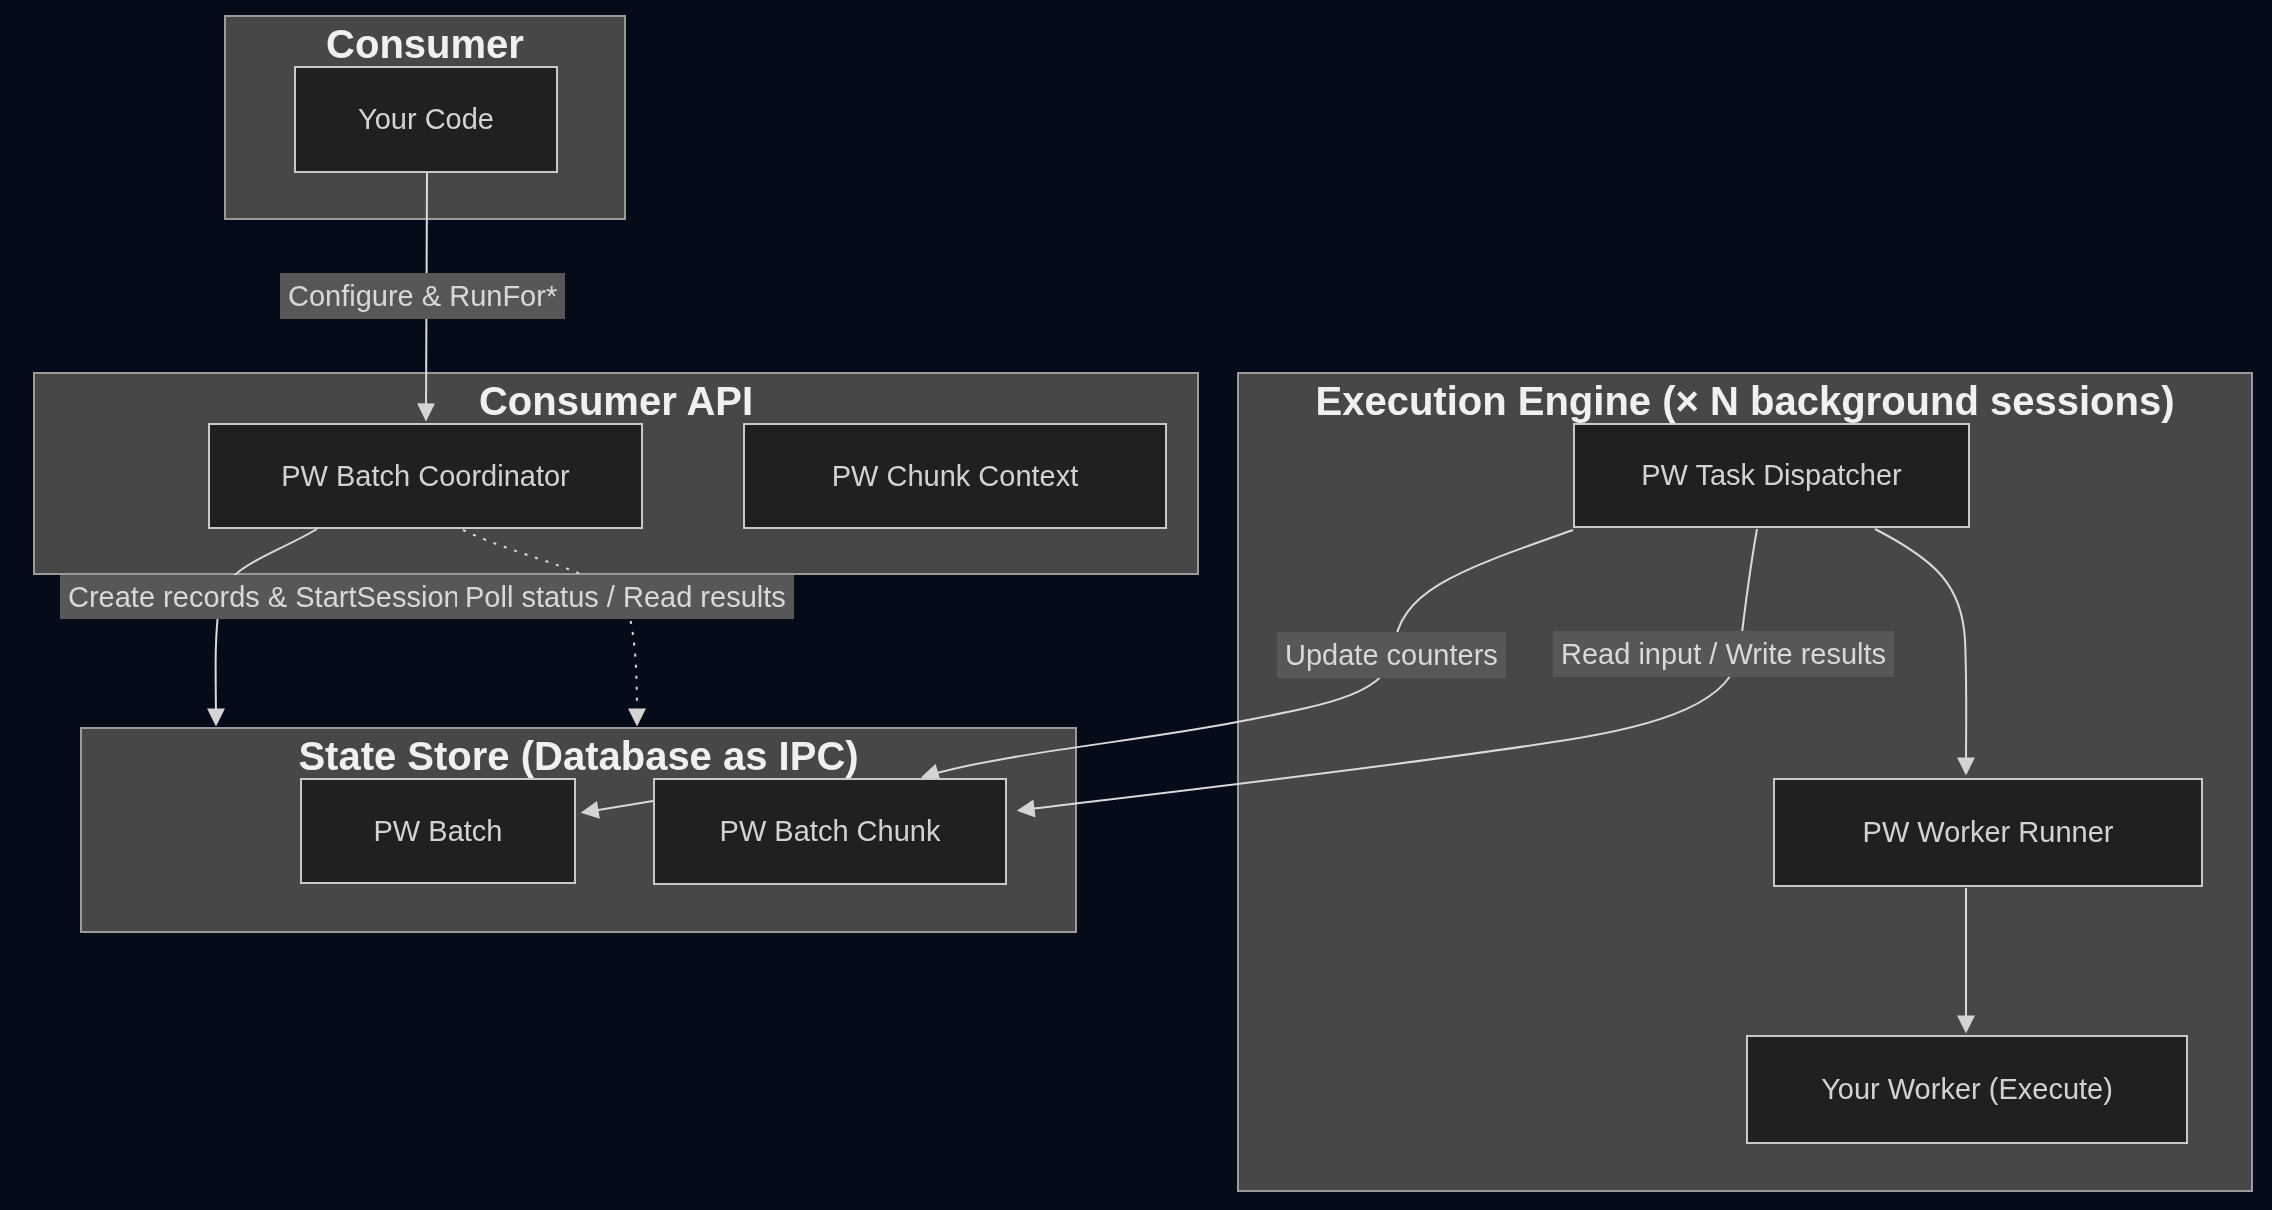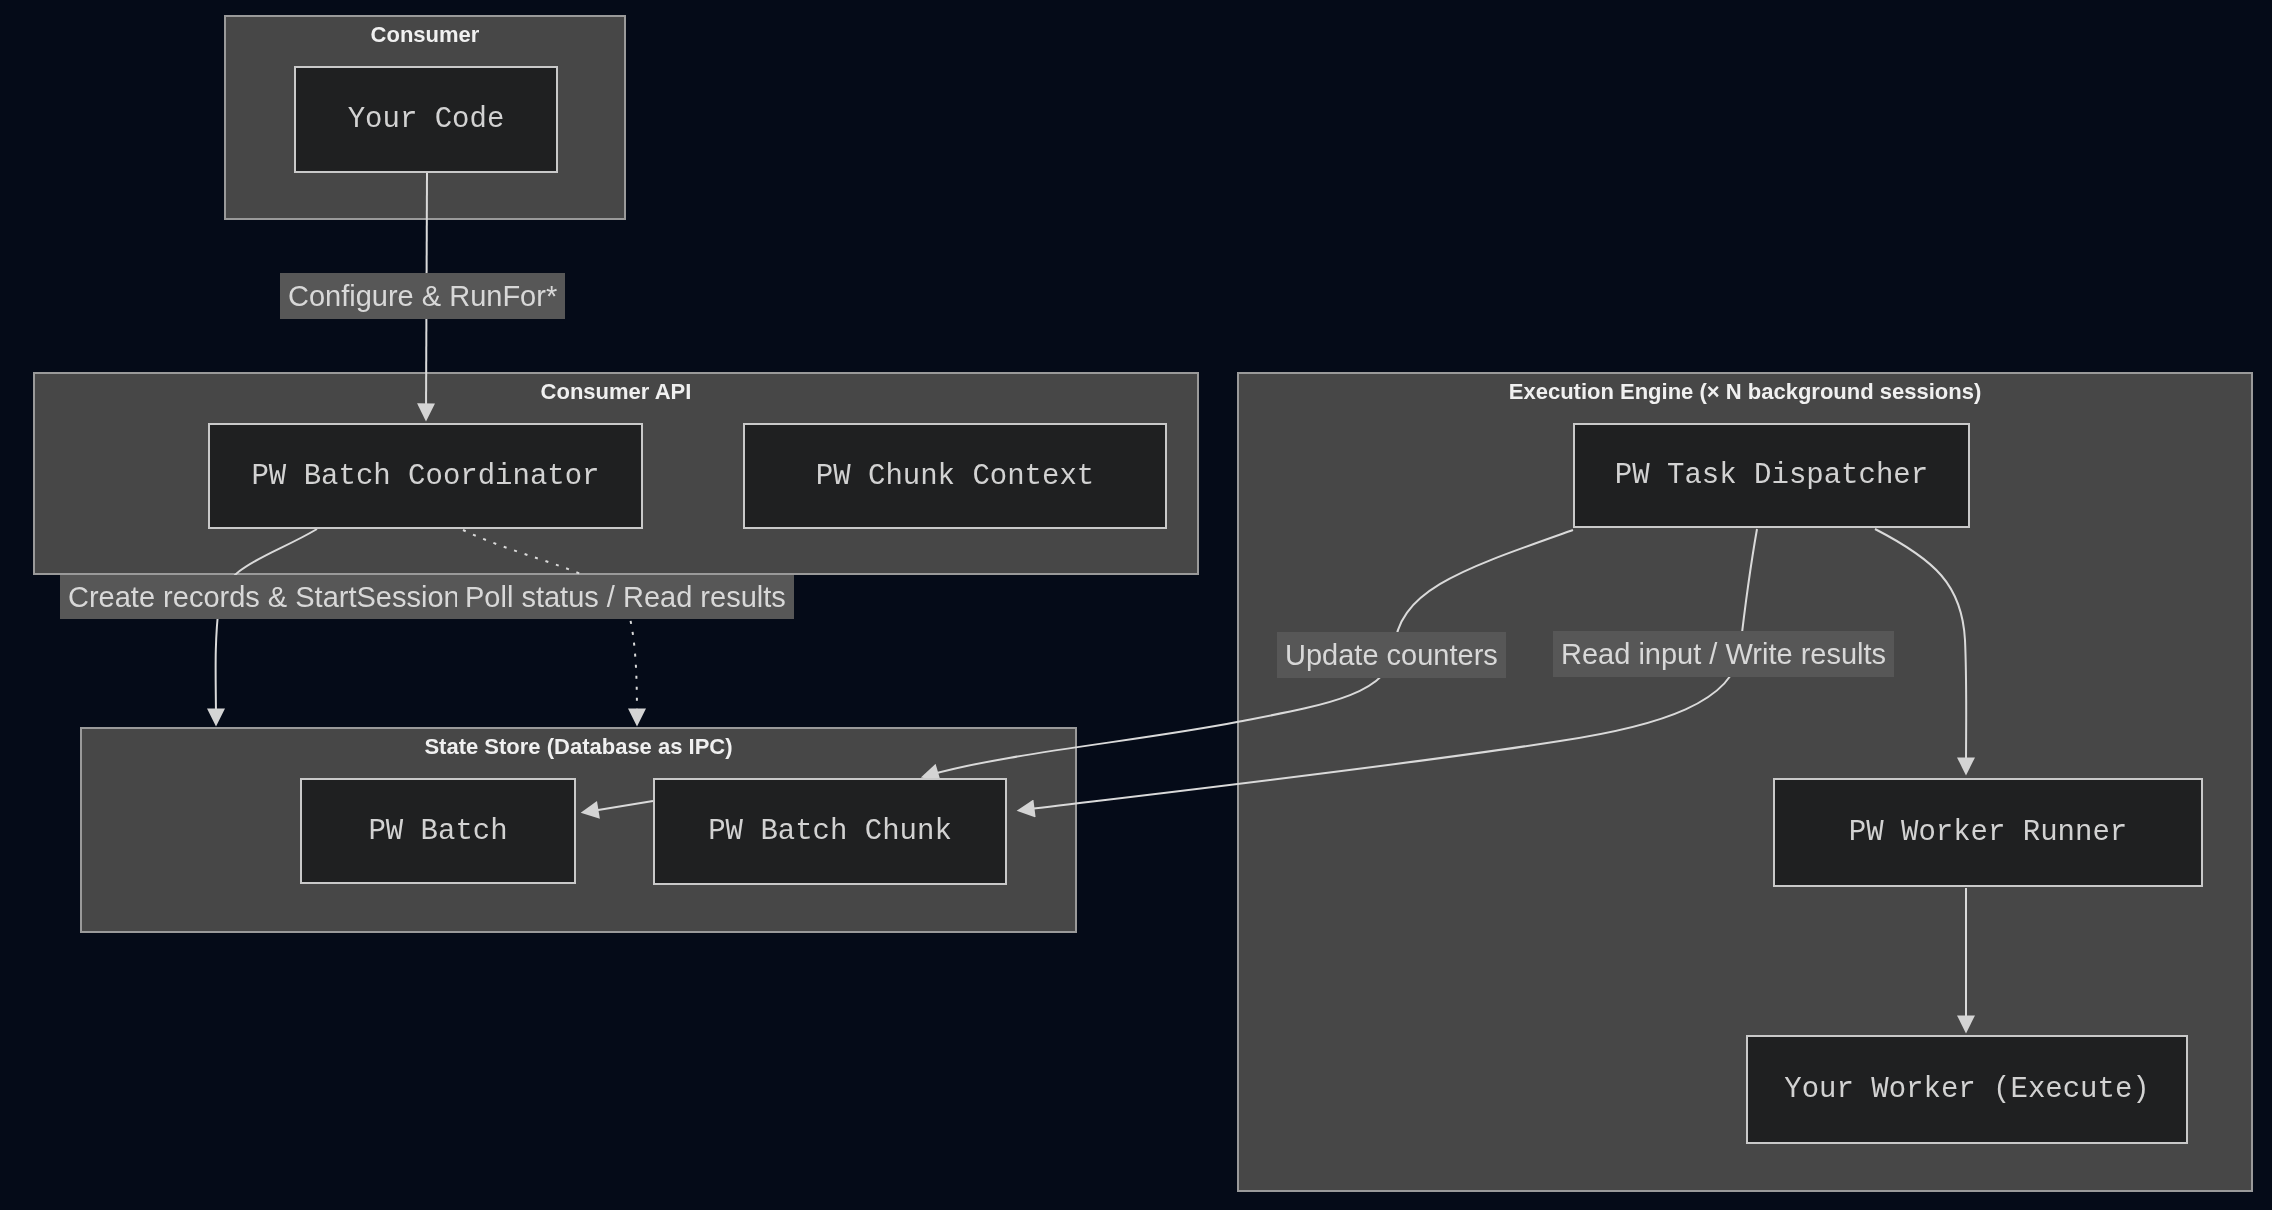--- a/index.html
+++ b/index.html
@@ -13,28 +13,28 @@
     position:relative;width:2272px;height:1210px;overflow:hidden;
     background:var(--page-bg);
     font-family:"Liberation Sans","DejaVu Sans",sans-serif;
   }
   .cluster{
     position:absolute;background:var(--cluster-bg);
     border:2px solid var(--cluster-border);box-sizing:border-box;z-index:1;
   }
   .cluster-title{
     position:absolute;left:0;right:0;top:5px;text-align:center;
-    font-size:22px;font-weight:600;color:var(--title-text);white-space:nowrap;
+    font-size:40px;font-weight:600;color:var(--title-text);white-space:nowrap;
   }
   .edges{position:absolute;left:0;top:0;z-index:2;}
   .node{
     position:absolute;background:var(--node-bg);
     border:2px solid var(--node-border);box-sizing:border-box;z-index:3;
     display:flex;align-items:center;justify-content:center;
-    font-size:29px;color:var(--node-text);white-space:nowrap;font-family:Liberation Mono, monospace;
+    font-size:29px;color:var(--node-text);white-space:nowrap;
   }
   .edge-label{
     position:absolute;z-index:4;background:var(--label-bg);color:var(--label-text);
     font-size:29px;line-height:46px;height:46px;padding:0 8px;white-space:nowrap;
   }
   .clip{overflow:hidden;padding-right:0;}
 </style>
 </head>
 <body>
 

